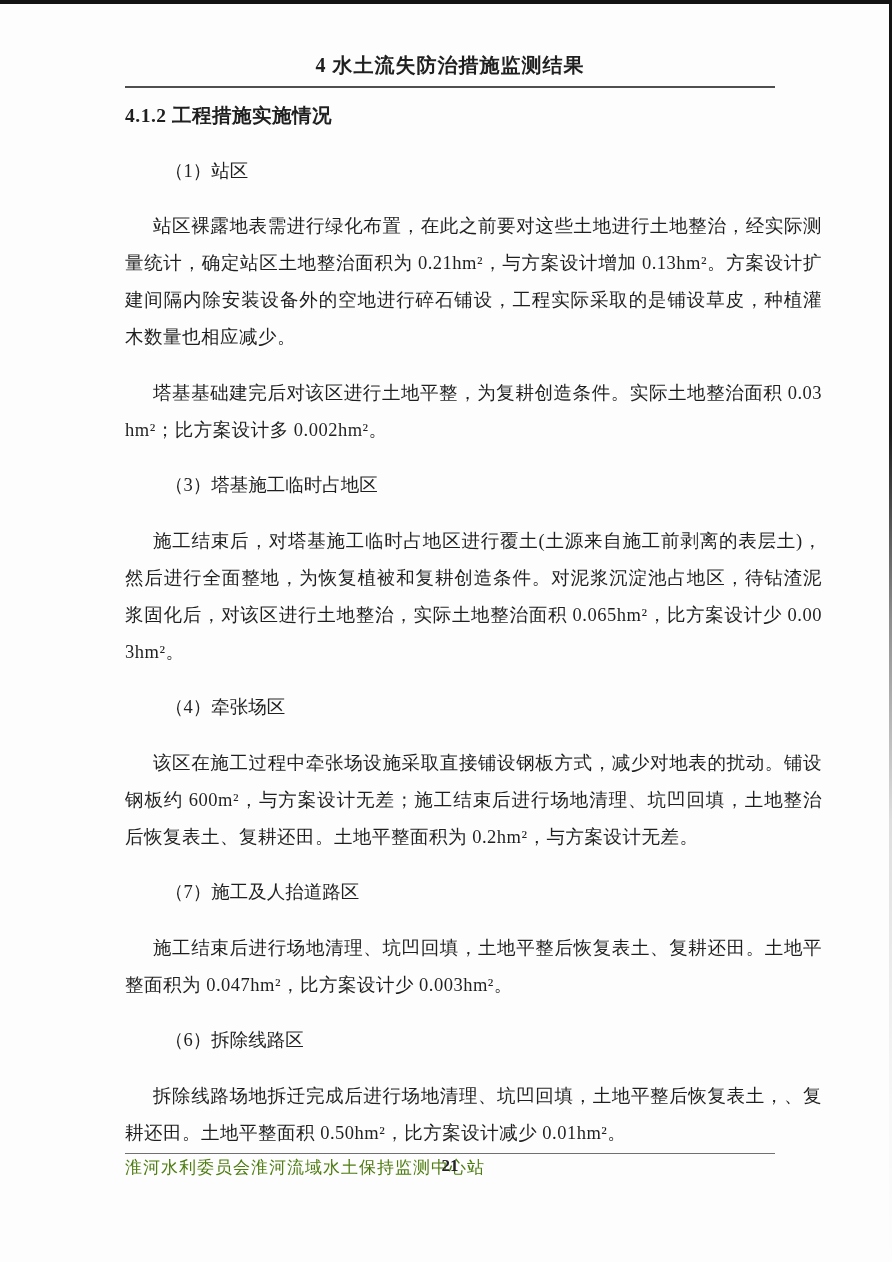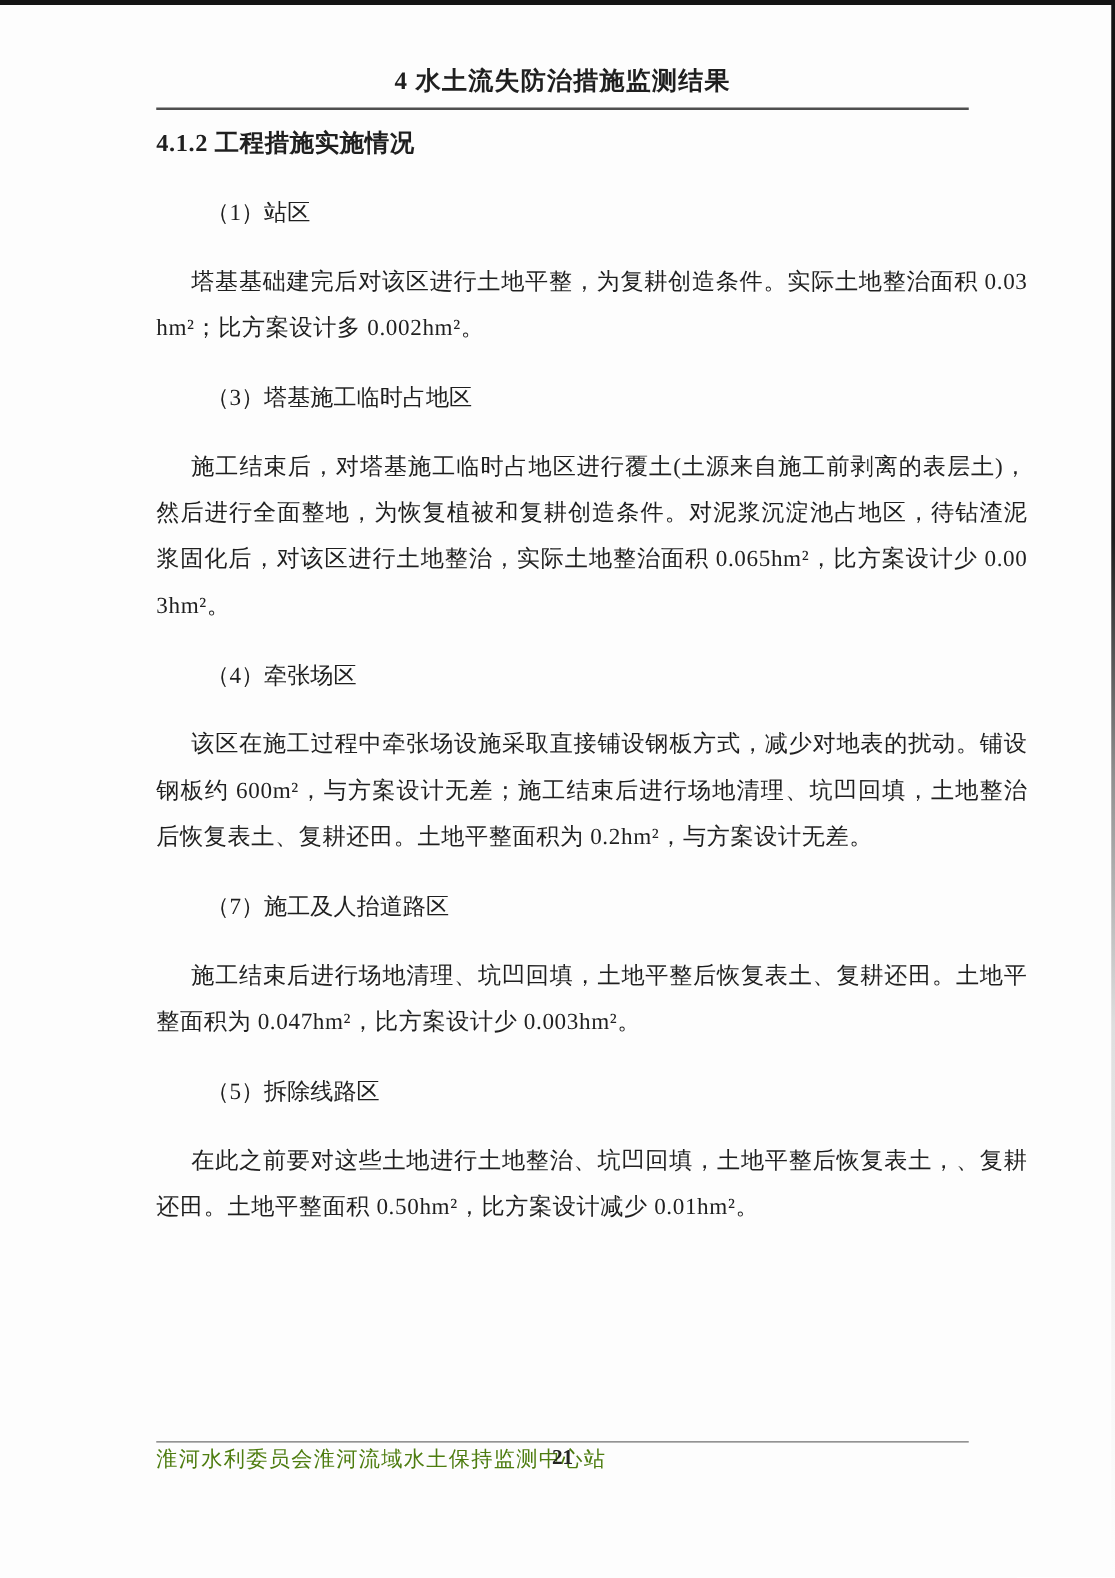--- a/index.html
+++ b/index.html
@@ -93,29 +93,30 @@
   <div class="edge-top"></div>
   <div class="edge-right"></div>
 
   <header class="running-header">
     <div class="header-title">4 水土流失防治措施监测结果</div>
   </header>
 
   <main class="content">
     <h2 class="heading">4.1.2 工程措施实施情况</h2>
     <p class="subheading">（1）站区</p>
+    <p class="para">站区裸露地表需进行绿化布置，在此之前要对这些土地进行土地整治，经实际测量统计，确定站区土地整治面积为 0.21hm²，与方案设计增加 0.13hm²。方案设计扩建间隔内除安装设备外的空地进行碎石铺设，工程实际采取的是铺设草皮，种植灌木数量也相应减少。</p>
     <p class="para">塔基基础建完后对该区进行土地平整，为复耕创造条件。实际土地整治面积 0.03hm²；比方案设计多 0.002hm²。</p>
     <p class="subheading">（3）塔基施工临时占地区</p>
     <p class="para">施工结束后，对塔基施工临时占地区进行覆土(土源来自施工前剥离的表层土)，然后进行全面整地，为恢复植被和复耕创造条件。对泥浆沉淀池占地区，待钻渣泥浆固化后，对该区进行土地整治，实际土地整治面积 0.065hm²，比方案设计少 0.003hm²。</p>
     <p class="subheading">（4）牵张场区</p>
     <p class="para">该区在施工过程中牵张场设施采取直接铺设钢板方式，减少对地表的扰动。铺设钢板约 600m²，与方案设计无差；施工结束后进行场地清理、坑凹回填，土地整治后恢复表土、复耕还田。土地平整面积为 0.2hm²，与方案设计无差。</p>
     <p class="subheading">（7）施工及人抬道路区</p>
     <p class="para">施工结束后进行场地清理、坑凹回填，土地平整后恢复表土、复耕还田。土地平整面积为 0.047hm²，比方案设计少 0.003hm²。</p>
-    <p class="subheading">（5）拆除线路区</p>
-    <p class="para">在此之前要对这些土地进行土地整治、坑凹回填，土地平整后恢复表土，、复耕还田。土地平整面积 0.50hm²，比方案设计减少 0.01hm²。</p>
+    <p class="subheading">（6）拆除线路区</p>
+    <p class="para">拆除线路场地拆迁完成后进行场地清理、坑凹回填，土地平整后恢复表土，、复耕还田。土地平整面积 0.50hm²，比方案设计减少 0.01hm²。</p>
 
   </main>
 
   <footer class="page-footer">
     <span class="page-number">21</span>
     <span class="footer-org">淮河水利委员会淮河流域水土保持监测中心站</span>
   </footer>
 
 </div>
 

